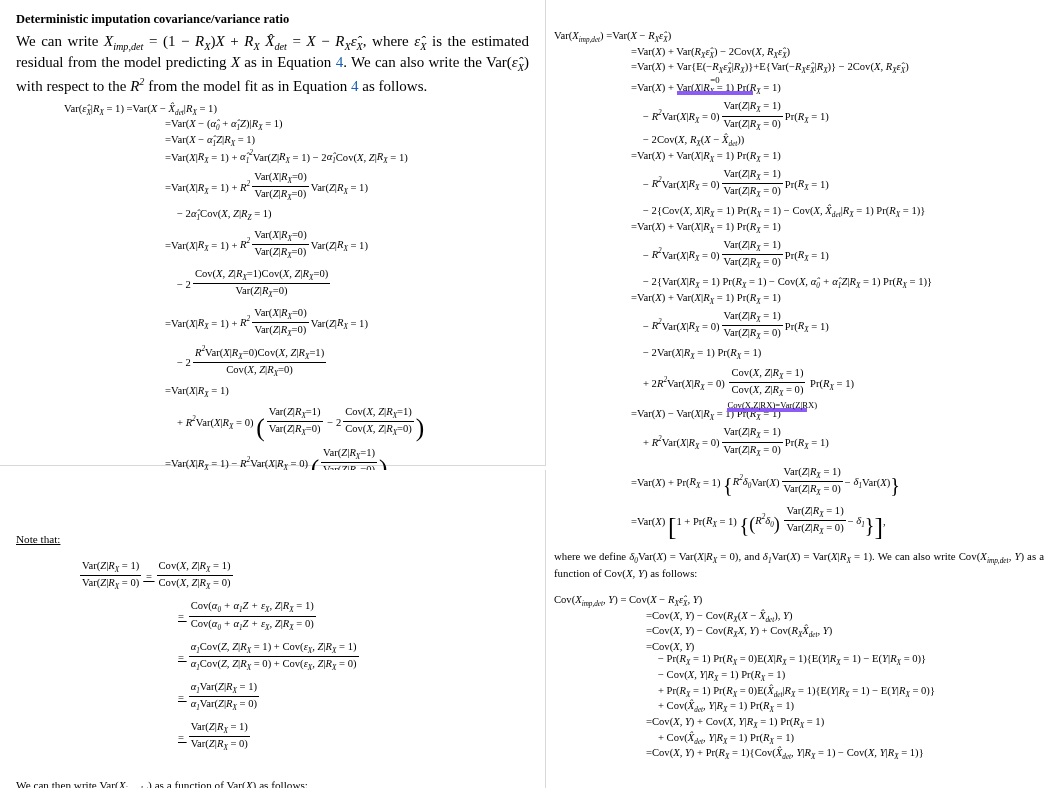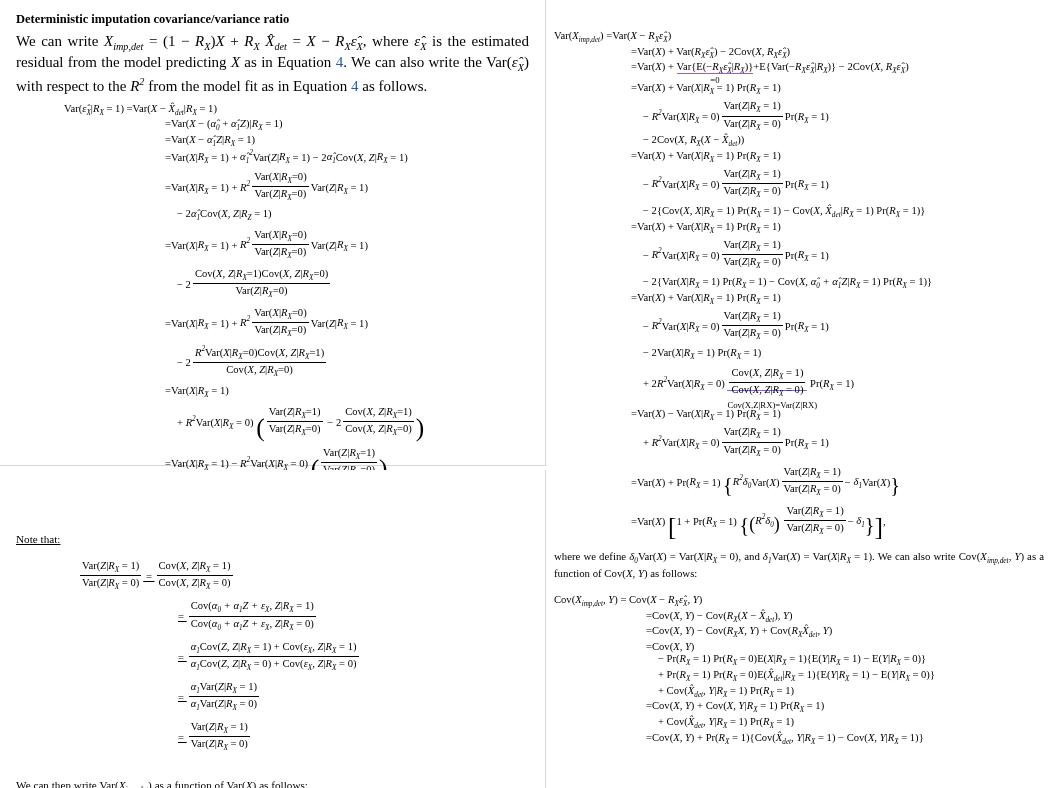--- a/index.html
+++ b/index.html
@@ -29,21 +29,21 @@
   .rhs{text-align:left;}
   .pagenum{text-align:center;font-size:10.5px;margin-top:18px;}
   sub{font-size:0.68em;}
   sup{font-size:0.68em;}
   .frac{display:inline-block;vertical-align:-0.62em;text-align:center;margin:0 2px;}
   .frac .num{display:block;border-bottom:1px solid #000;padding:0 2px;line-height:1.25;}
   .frac .den{display:block;padding:0 2px;line-height:1.25;}
   .paren{display:inline-block;font-size:1.7em;vertical-align:-0.33em;font-style:normal;}
   .bigparen{display:inline-block;font-size:2.4em;vertical-align:-0.42em;font-style:normal;line-height:0.6;}
   .brace{display:inline-block;font-size:1.9em;vertical-align:-0.36em;font-style:normal;line-height:0.6;}
-  .ubrace{border-bottom:1px solid #8b5cf6;position:relative;padding-bottom:1px;}
+  .ubrace{border-bottom:4px solid #8b5cf6;position:relative;padding-bottom:19px;}
   .ubl{position:absolute;left:0;right:0;top:100%;text-align:center;font-size:0.82em;}
   .ubwrap{display:inline-block;position:relative;}
   .note{font-size:11.2px;}
   .right-inner{padding:6px 14px 0 8px;}
   .bot-inner{padding:52px 16px 0 16px;}
   .eqwrap{margin-left:48px;}
 </style>
 </head>
 <body>
 
@@ -253,20 +253,24 @@
       <div class="eqrow">
           <span style="display:inline-block;width:92px"></span>
           <span class="rhs">=Cov(<span class="math">X, Y</span>)</span>
         </div>
       <div class="eqrow">
           <span style="display:inline-block;width:104px"></span>
           <span class="rhs">− Pr(<span class="math">R<sub>X</sub></span> = 1) Pr(<span class="math">R<sub>X</sub></span> = 0)E(<span class="math">X</span>|<span class="math">R<sub>X</sub></span> = 1){E(<span class="math">Y</span>|<span class="math">R<sub>X</sub></span> = 1) − E(<span class="math">Y</span>|<span class="math">R<sub>X</sub></span> = 0)}</span>
         </div>
       <div class="eqrow">
           <span style="display:inline-block;width:104px"></span>
+          <span class="rhs">− Cov(<span class="math">X, Y</span>|<span class="math">R<sub>X</sub></span> = 1) Pr(<span class="math">R<sub>X</sub></span> = 1)</span>
+        </div>
+      <div class="eqrow">
+          <span style="display:inline-block;width:104px"></span>
           <span class="rhs">+ Pr(<span class="math">R<sub>X</sub></span> = 1) Pr(<span class="math">R<sub>X</sub></span> = 0)E(<span class="math">X̂<sub>det</sub></span>|<span class="math">R<sub>X</sub></span> = 1){E(<span class="math">Y</span>|<span class="math">R<sub>X</sub></span> = 1) − E(<span class="math">Y</span>|<span class="math">R<sub>X</sub></span> = 0)}</span>
         </div>
       <div class="eqrow">
           <span style="display:inline-block;width:104px"></span>
           <span class="rhs">+ Cov(<span class="math">X̂<sub>det</sub>, Y</span>|<span class="math">R<sub>X</sub></span> = 1) Pr(<span class="math">R<sub>X</sub></span> = 1)</span>
         </div>
       <div class="eqrow">
           <span style="display:inline-block;width:92px"></span>
           <span class="rhs">=Cov(<span class="math">X, Y</span>) + Cov(<span class="math">X, Y</span>|<span class="math">R<sub>X</sub></span> = 1) Pr(<span class="math">R<sub>X</sub></span> = 1)</span>
         </div>

